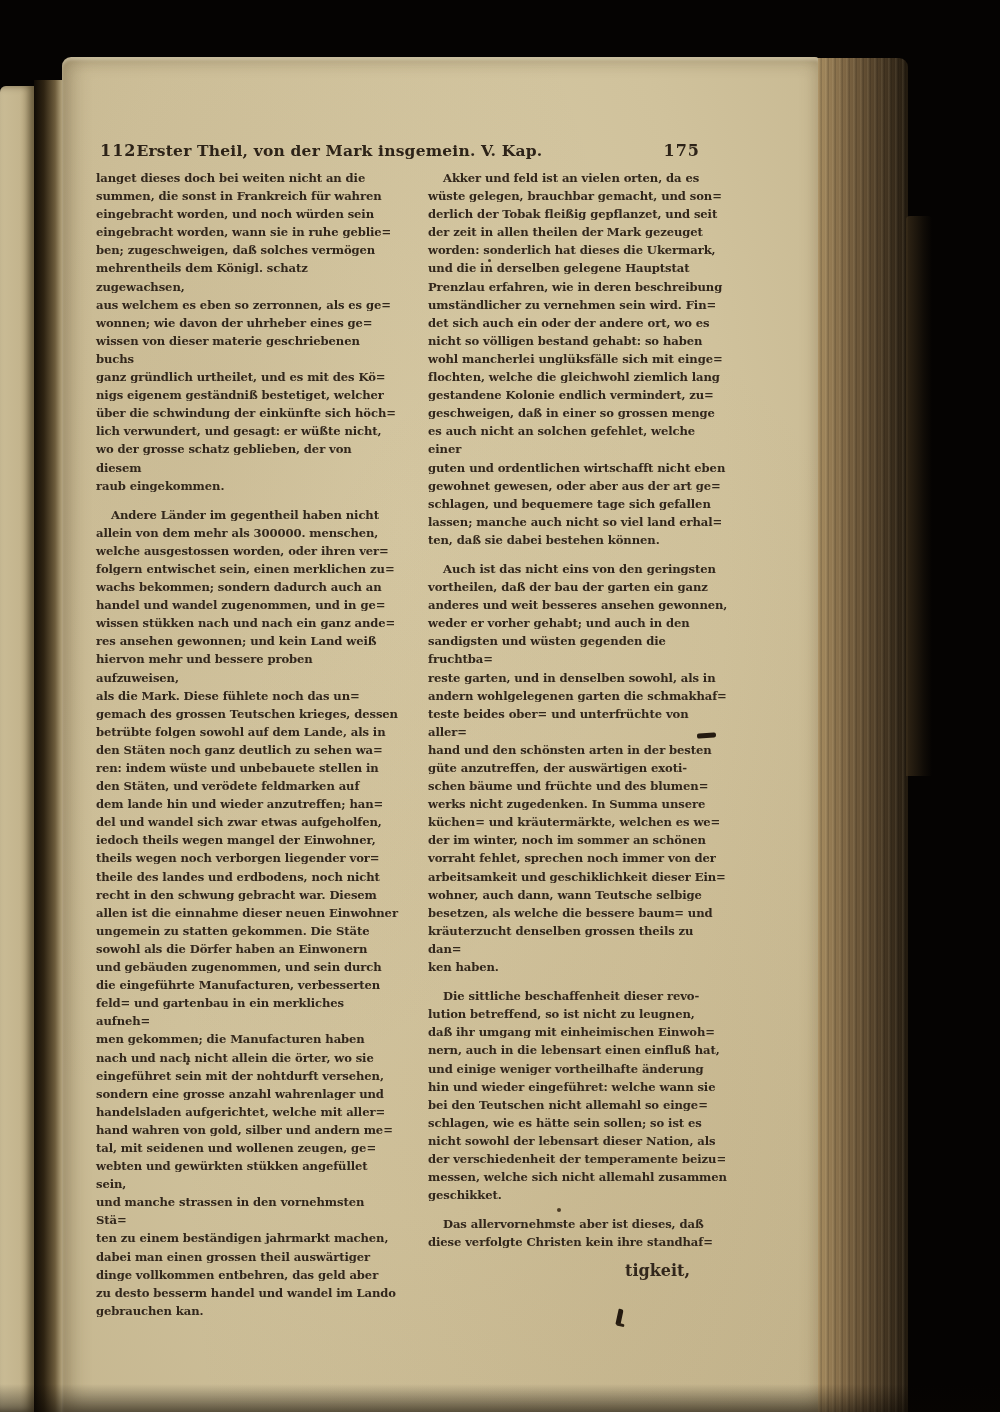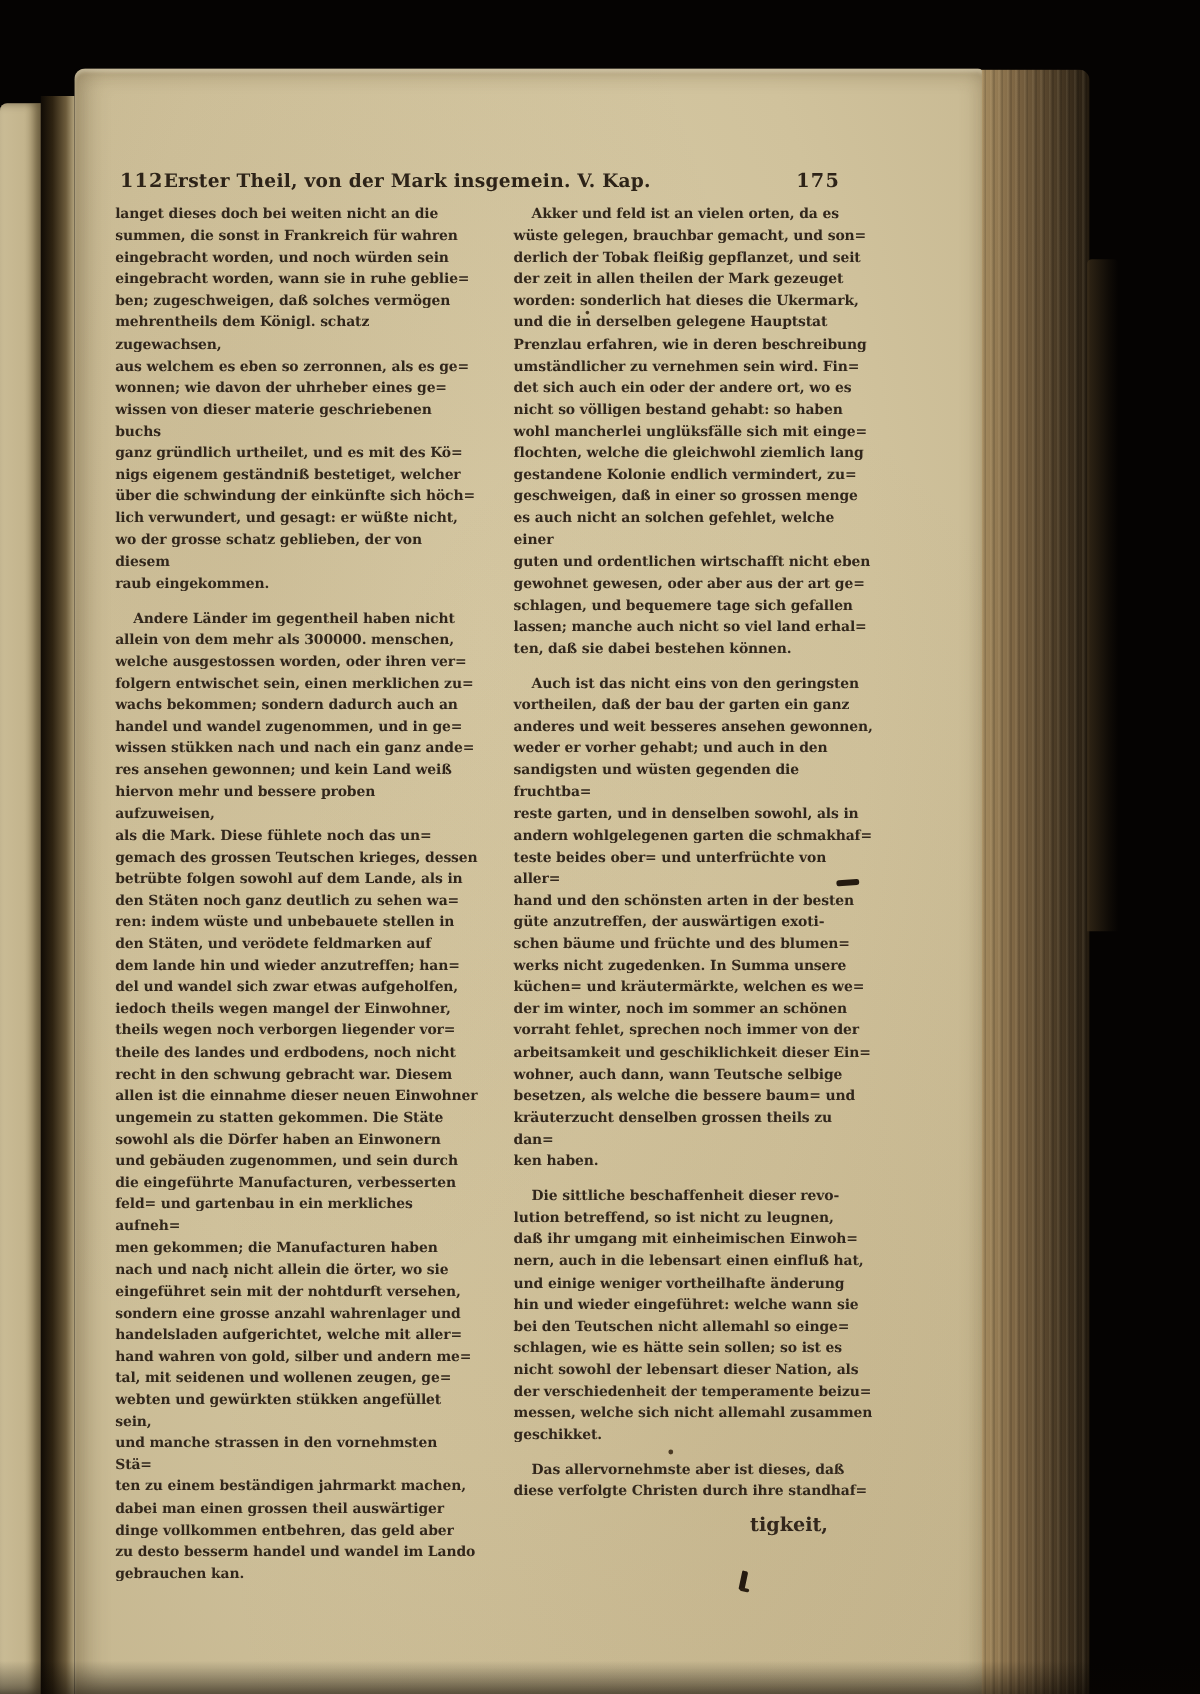--- a/index.html
+++ b/index.html
@@ -222,21 +222,21 @@
 nern, auch in die lebensart einen einfluß hat,
 und einige weniger vortheilhafte änderung
 hin und wieder eingeführet: welche wann sie
 bei den Teutschen nicht allemahl so einge=
 schlagen, wie es hätte sein sollen; so ist es
 nicht sowohl der lebensart dieser Nation, als
 der verschiedenheit der temperamente beizu=
 messen, welche sich nicht allemahl zusammen
 geschikket.</p>
     <p class="para">Das allervornehmste aber ist dieses, daß
-diese verfolgte Christen durch ihre standhaf=</p>
+diese verfolgte Christen kein ihre standhaf=</p>
     <div class="catchword">tigkeit,</div>
   </div>
 </div>
 
 <div class="ink-mark"></div>
 <div class="margin-dash"></div>
 <div class="speck s1"></div>
 <div class="speck s2"></div>
 <div class="speck s3"></div>
 

